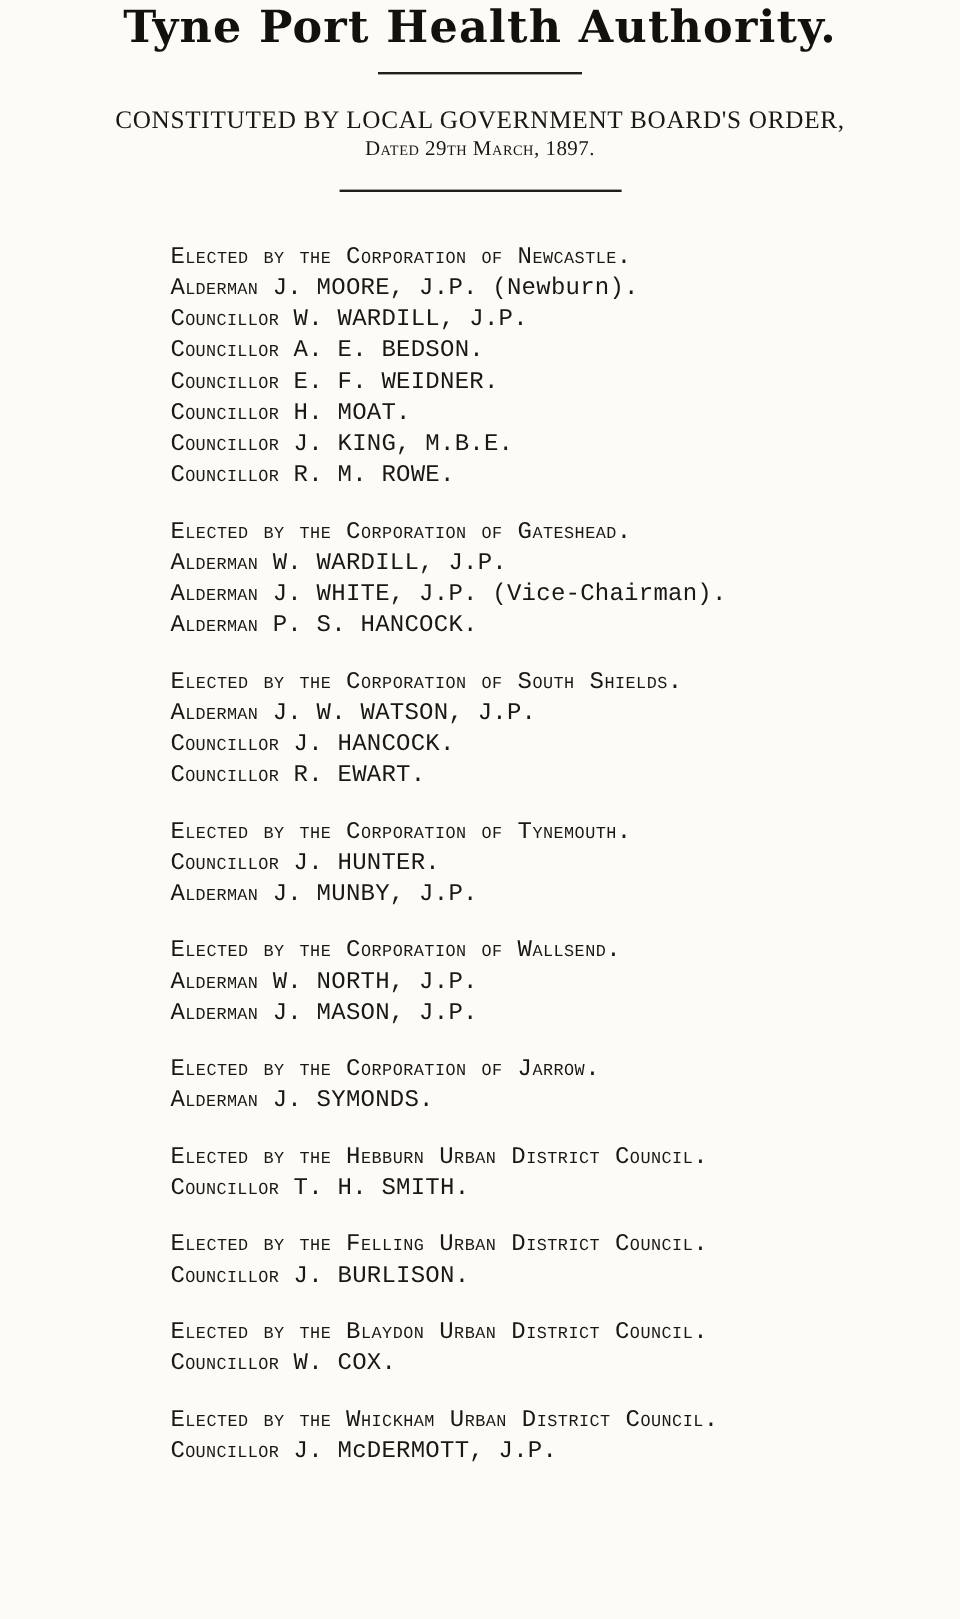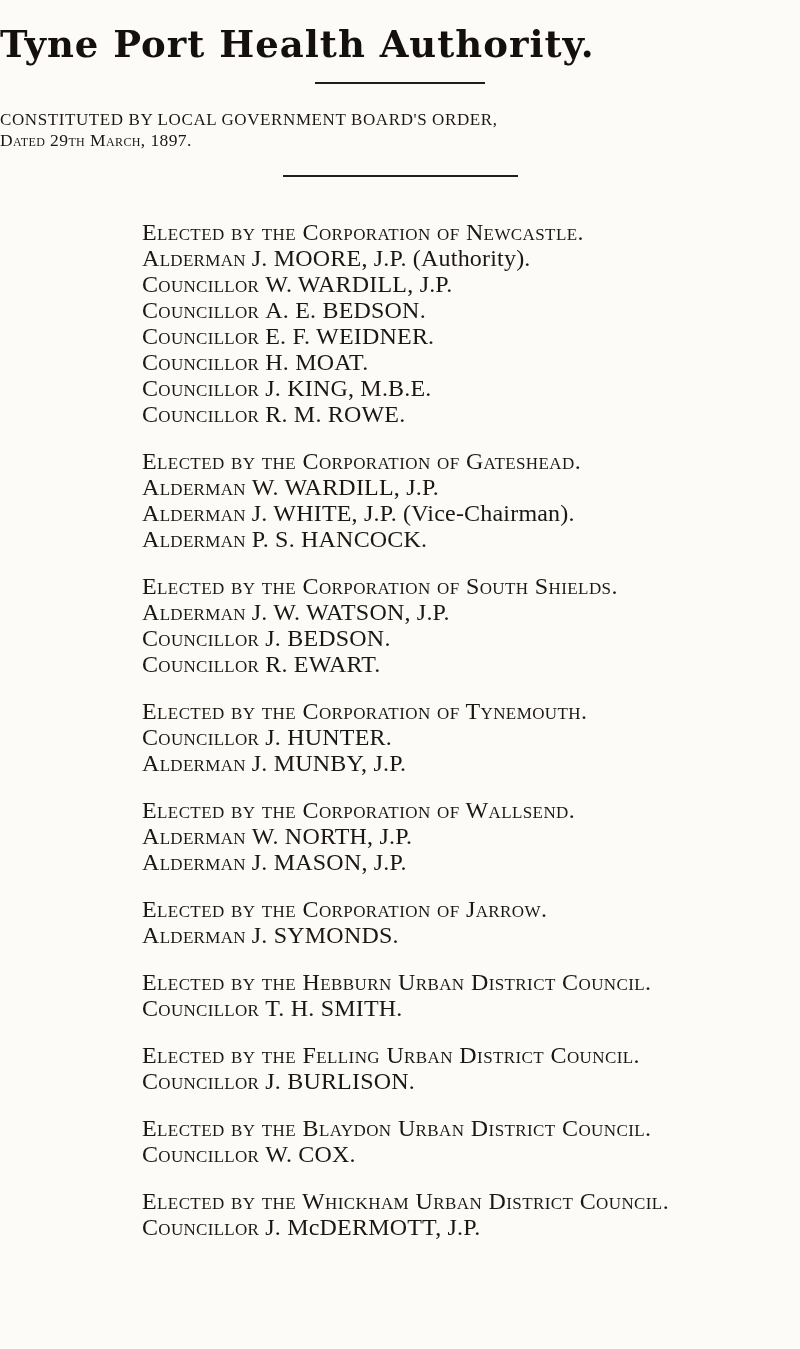--- a/index.html
+++ b/index.html
@@ -10,56 +10,56 @@
   .page {
     position: relative;
     width: 800px;
     height: 1349px;
     background: #fcfbf8;
     color: #1b1713;
     font-family: "Liberation Serif", "DejaVu Serif", serif;
     overflow: hidden;
   }
   .masthead {
-    text-align: left;
-    padding-top: 22px;
+    text-align: center;
   }
   .doc-title {
     font-family: "DejaVu Serif", "Liberation Serif", serif;
     font-size: 37px;
     font-weight: bold;
     letter-spacing: 1px;
     color: #14100d;
   }
   .rule {
     background: #211d19;
     height: 2px;
     margin: 0 auto;
   }
   .rule-1 {
     width: 170px;
     margin-top: 16px;
   }
   .constituted {
     margin-top: 26px;
-    font-size: 17px;
+    font-size: 21px;
     letter-spacing: 0.6px;
   }
   .dated {
     font-size: 17.5px;
     font-variant: small-caps;
     letter-spacing: 0.4px;
   }
   .rule-2 {
     width: 235px;
     margin-top: 24px;
   }
   .content {
     margin: 42px 60px 0 142px;
-    font-size: 24px;
+    font-size: 20px;
+    font-family: Liberation Mono, monospace;
   }
   .section {
     margin-bottom: 21px;
   }
   .section-heading {
     font-variant: small-caps;
     letter-spacing: 0.4px;
     line-height: 26px;
   }
   .member {
@@ -87,21 +87,21 @@
     <div class="dated">Dated 29th March, 1897.</div>
     <div class="rule rule-2"></div>
   </div>
 
   <div class="content">
 
     <div class="section">
       <div class="section-heading">Elected by the Corporation of Newcastle.</div>
       <div class="member">
         <span class="rank">Alderman</span>
-        <span class="mname">J. MOORE, J.P. (Authority).</span>
+        <span class="mname">J. MOORE, J.P. (Newburn).</span>
       </div>
       <div class="member">
         <span class="rank">Councillor</span>
         <span class="mname">W. WARDILL, J.P.</span>
       </div>
       <div class="member">
         <span class="rank">Councillor</span>
         <span class="mname">A. E. BEDSON.</span>
       </div>
       <div class="member">
@@ -139,21 +139,21 @@
     </div>
 
     <div class="section">
       <div class="section-heading">Elected by the Corporation of South Shields.</div>
       <div class="member">
         <span class="rank">Alderman</span>
         <span class="mname">J. W. WATSON, J.P.</span>
       </div>
       <div class="member">
         <span class="rank">Councillor</span>
-        <span class="mname">J. BEDSON.</span>
+        <span class="mname">J. HANCOCK.</span>
       </div>
       <div class="member">
         <span class="rank">Councillor</span>
         <span class="mname">R. EWART.</span>
       </div>
     </div>
 
     <div class="section">
       <div class="section-heading">Elected by the Corporation of Tynemouth.</div>
       <div class="member">

